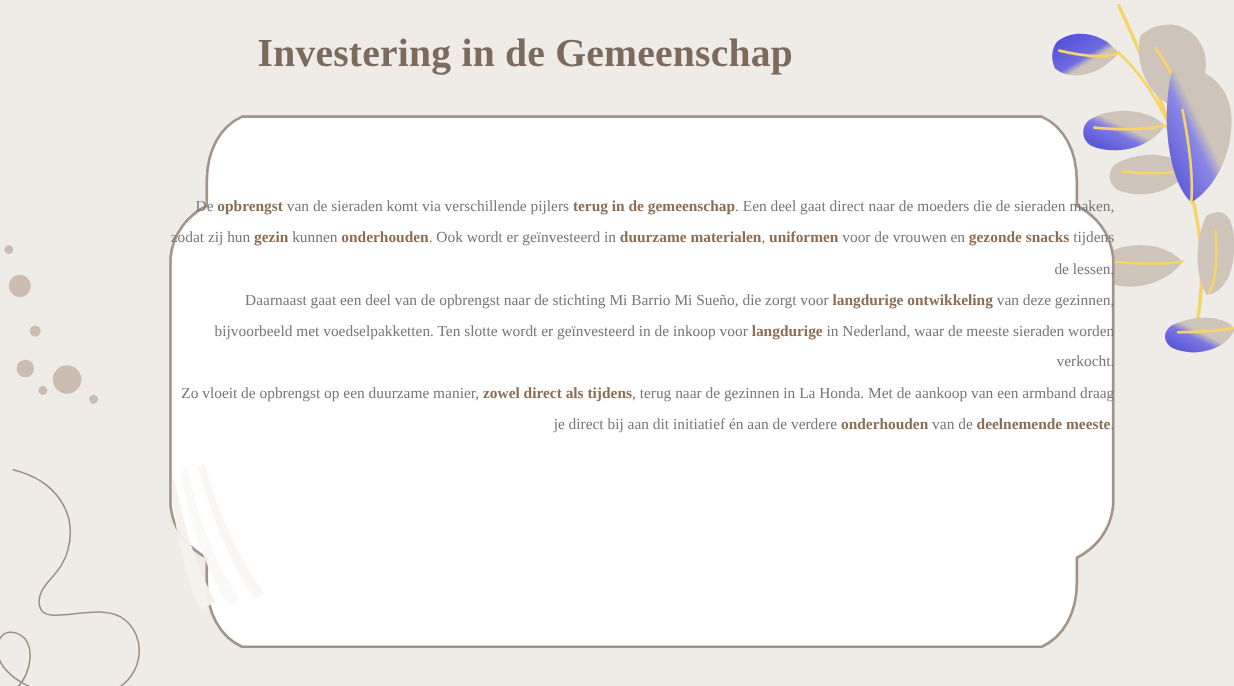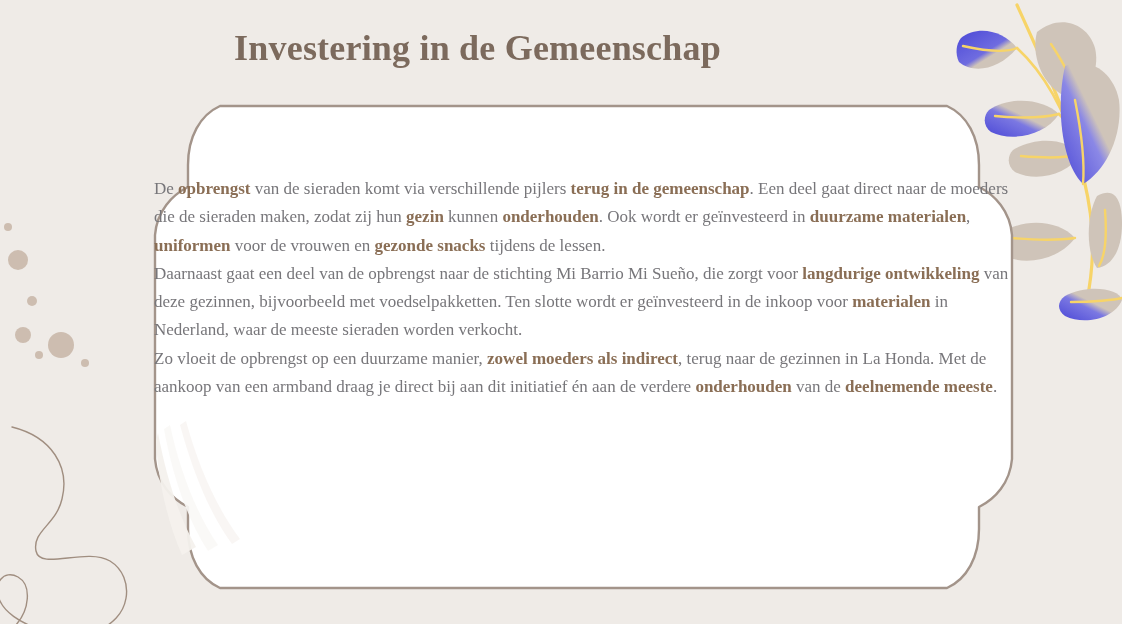--- a/index.html
+++ b/index.html
@@ -76,22 +76,22 @@
   }
 
   
   #body-copy {
     position: absolute;
     left: 0;
     top: 72px;
     width: 863px;
     padding: 0 2px;
     box-sizing: border-box;
-    text-align: left;
-    font-size: 17px;
+    text-align: right;
+    font-size: 14px;
     line-height: 28.3px;
     color: #77767a;
   }
   #body-copy p {
     margin: 0;
   }
   #body-copy b {
     color: #8a6e55;
     font-weight: bold;
   }
@@ -211,18 +211,18 @@
     </svg>
 
     <svg id="paper-texture" viewBox="0 0 863 488" xmlns="http://www.w3.org/2000/svg">
       <path d="M6,330 C14,372 26,412 44,444 L30,452 C14,416 6,374 4,338 Z" fill="#f4f1ed" opacity="0.95"></path>
       <path d="M18,322 C28,368 44,410 66,442 L56,448 C34,414 20,370 12,326 Z" fill="#faf8f6" opacity="0.9"></path>
       <path d="M34,318 C46,362 64,404 88,436 L80,441 C56,408 40,366 28,322 Z" fill="#f7f4f1" opacity="0.8"></path>
     </svg>
 
     <div id="body-copy">
       <p>De <b>opbrengst</b> van de sieraden komt via verschillende pijlers <b>terug in de gemeenschap</b>. Een deel gaat direct naar de moeders die de sieraden maken, zodat zij hun <b>gezin</b> kunnen <b>onderhouden</b>. Ook wordt er geïnvesteerd in <b>duurzame materialen</b>, <b>uniformen</b> voor de vrouwen en <b>gezonde snacks</b> tijdens de lessen.</p>
-      <p>Daarnaast gaat een deel van de opbrengst naar de stichting Mi Barrio Mi Sueño, die zorgt voor <b>langdurige ontwikkeling</b> van deze gezinnen, bijvoorbeeld met voedselpakketten. Ten slotte wordt er geïnvesteerd in de inkoop voor <b>materialen</b> in Nederland, waar de meeste sieraden worden verkocht.</p>
-      <p>Zo vloeit de opbrengst op een duurzame manier, <b>zowel moeders als indirect</b>, terug naar de gezinnen in La Honda. Met de aankoop van een armband draag je direct bij aan dit initiatief én aan de verdere <b>onderhouden</b> van de <b>deelnemende meeste</b>.</p>
+      <p>Daarnaast gaat een deel van de opbrengst naar de stichting Mi Barrio Mi Sueño, die zorgt voor <b>langdurige ontwikkeling</b> van deze gezinnen, bijvoorbeeld met voedselpakketten. Ten slotte wordt er geïnvesteerd in de inkoop voor <b>langdurige</b> in Nederland, waar de meeste sieraden worden verkocht.</p>
+      <p>Zo vloeit de opbrengst op een duurzame manier, <b>zowel direct als tijdens</b>, terug naar de gezinnen in La Honda. Met de aankoop van een armband draag je direct bij aan dit initiatief én aan de verdere <b>onderhouden</b> van de <b>deelnemende meeste</b>.</p>
     </div>
   </div>
 
 </div>
 
 </body></html>

